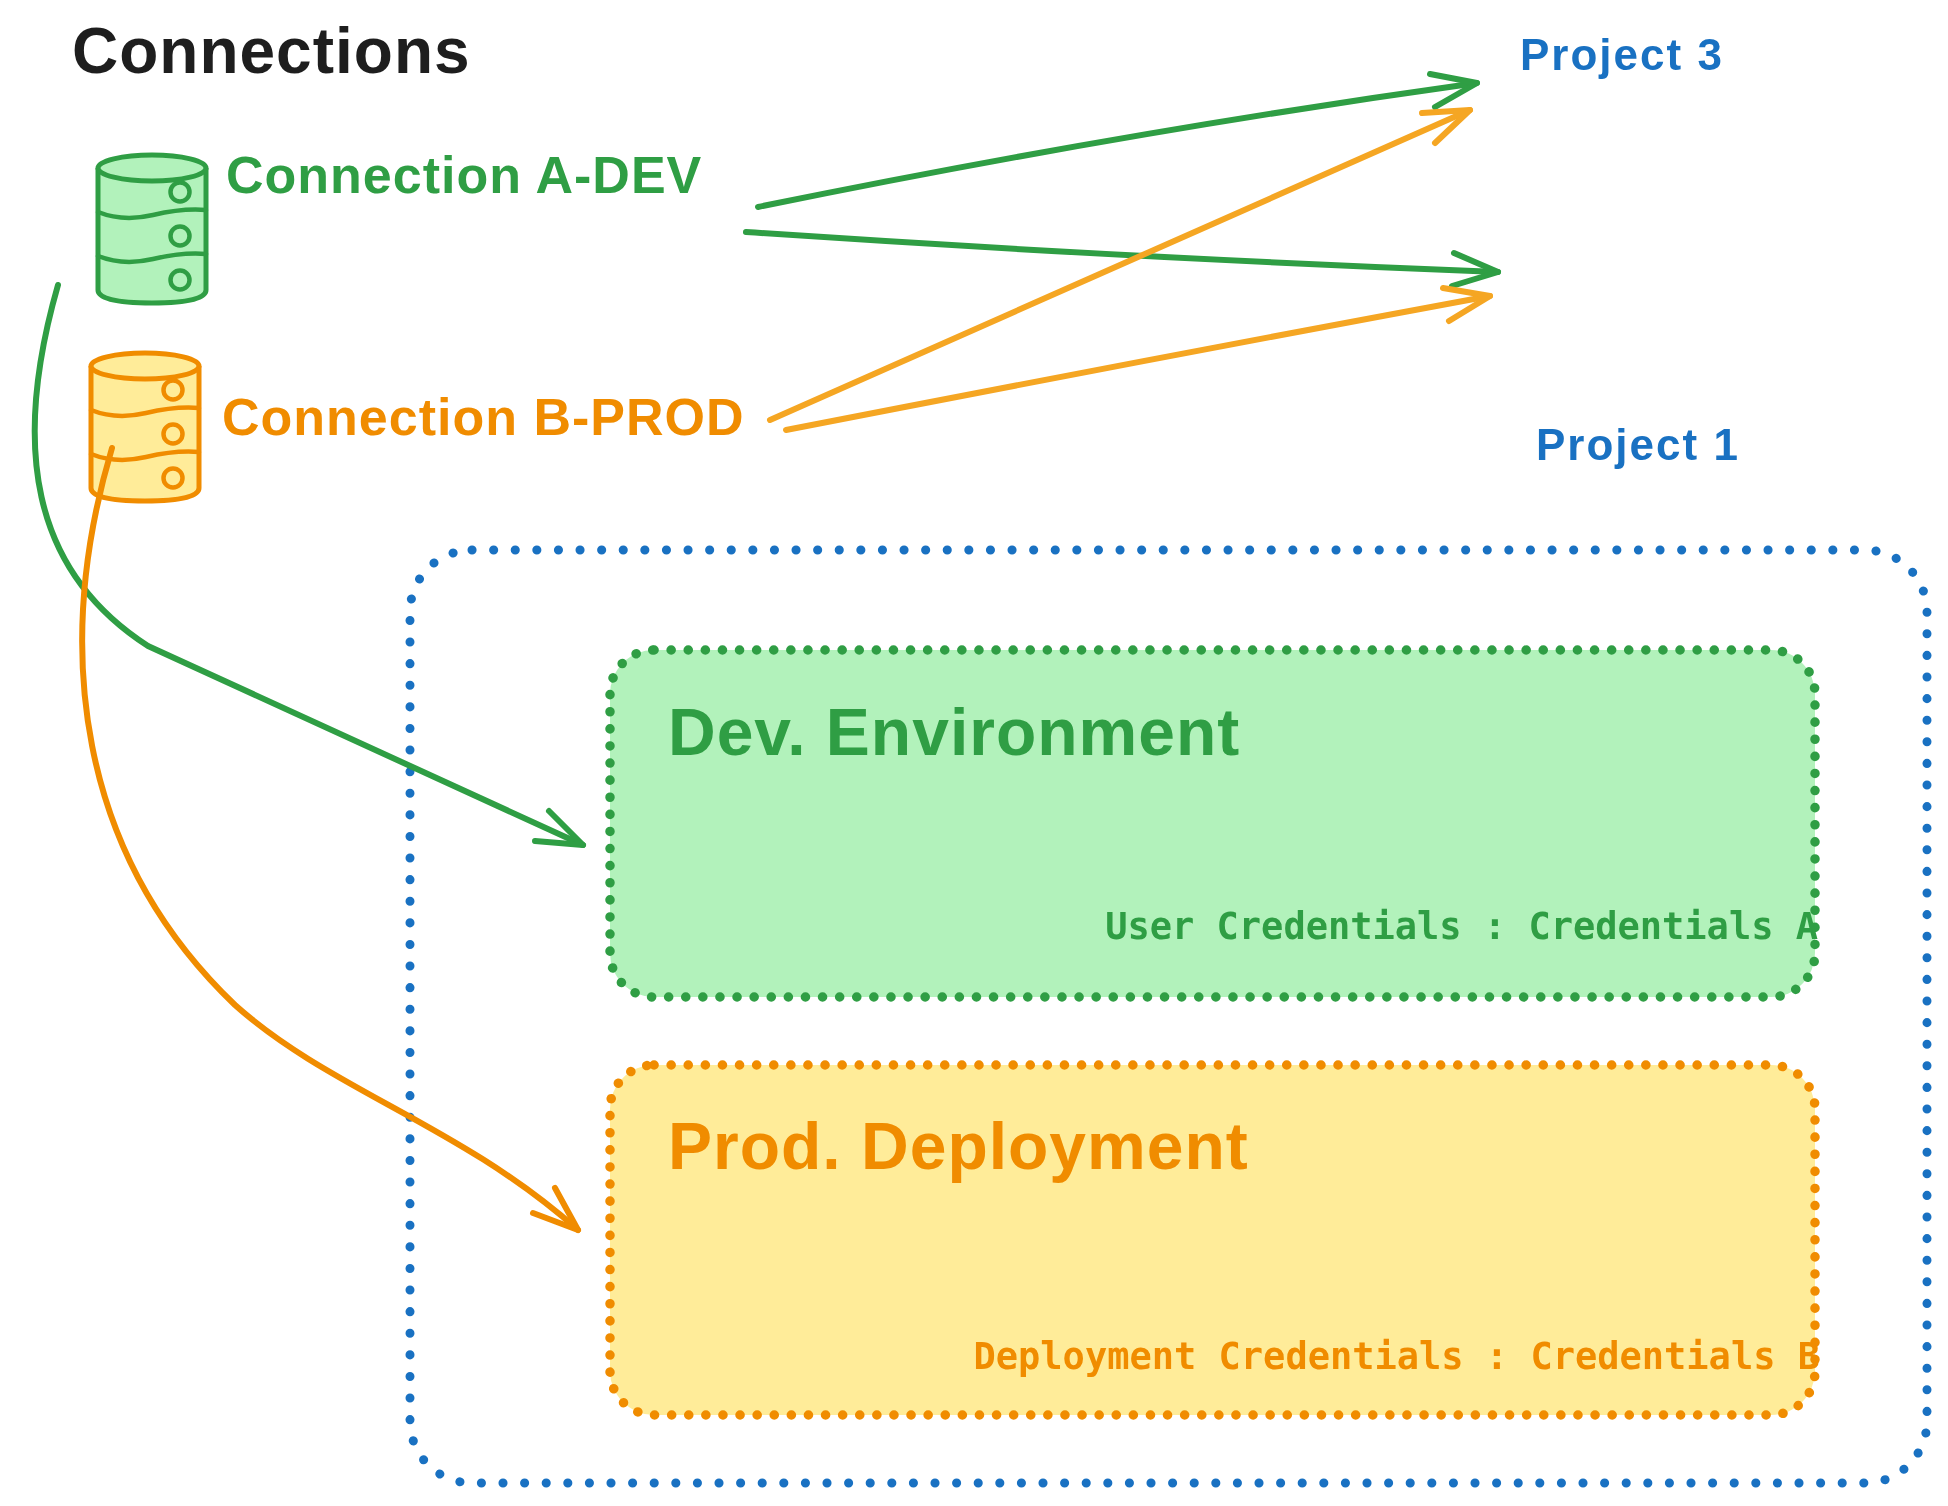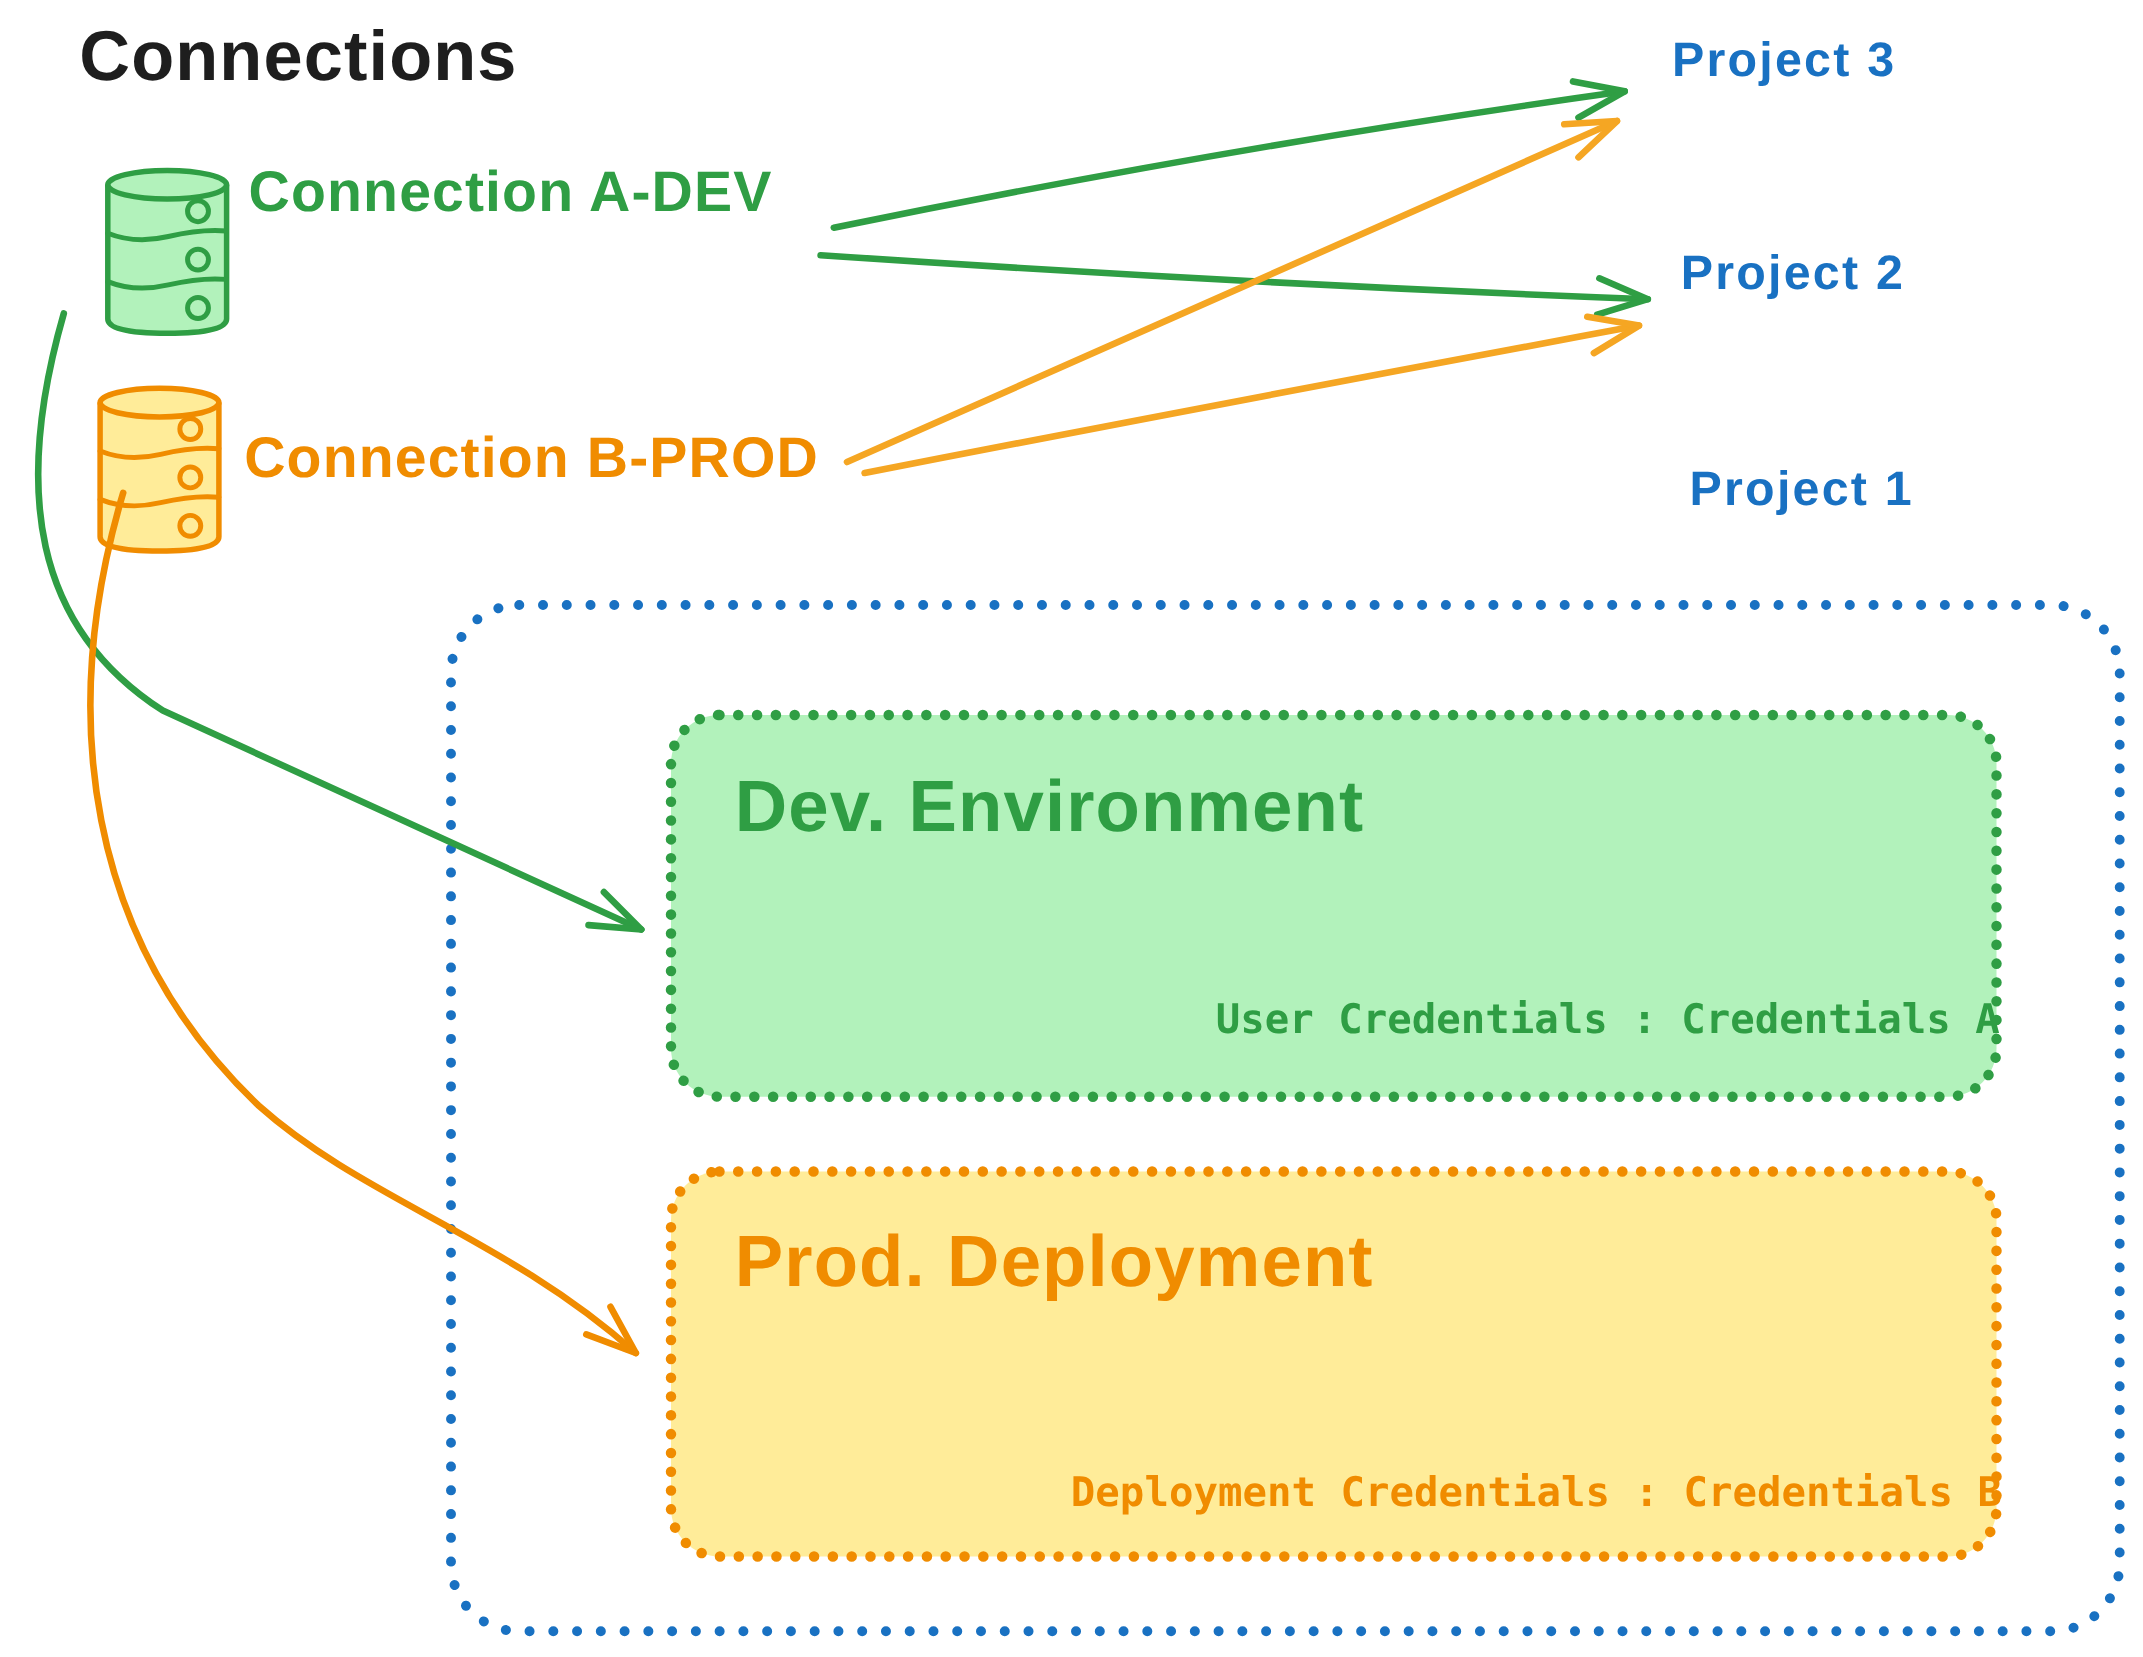--- a/index.html
+++ b/index.html
@@ -96,21 +96,20 @@
   </svg>
 
   <div class="txt title">Connections</div>
 
   <div class="txt conn-label conn-a">Connection A-DEV</div>
 
   <div class="txt conn-label conn-b">Connection B-PROD</div>
 
   <div class="txt project-label p3">Project 3</div>
 
-  <div class="txt project-label p2">Project 2</div>
 
   <div class="txt project-label p1">Project 1</div>
 
   <div class="txt env-title dev">Dev. Environment</div>
 
   <div class="txt cred dev">User Credentials : Credentials A</div>
 
   <div class="txt env-title prod">Prod. Deployment</div>
 
   <div class="txt cred prod">Deployment Credentials : Credentials B</div>

